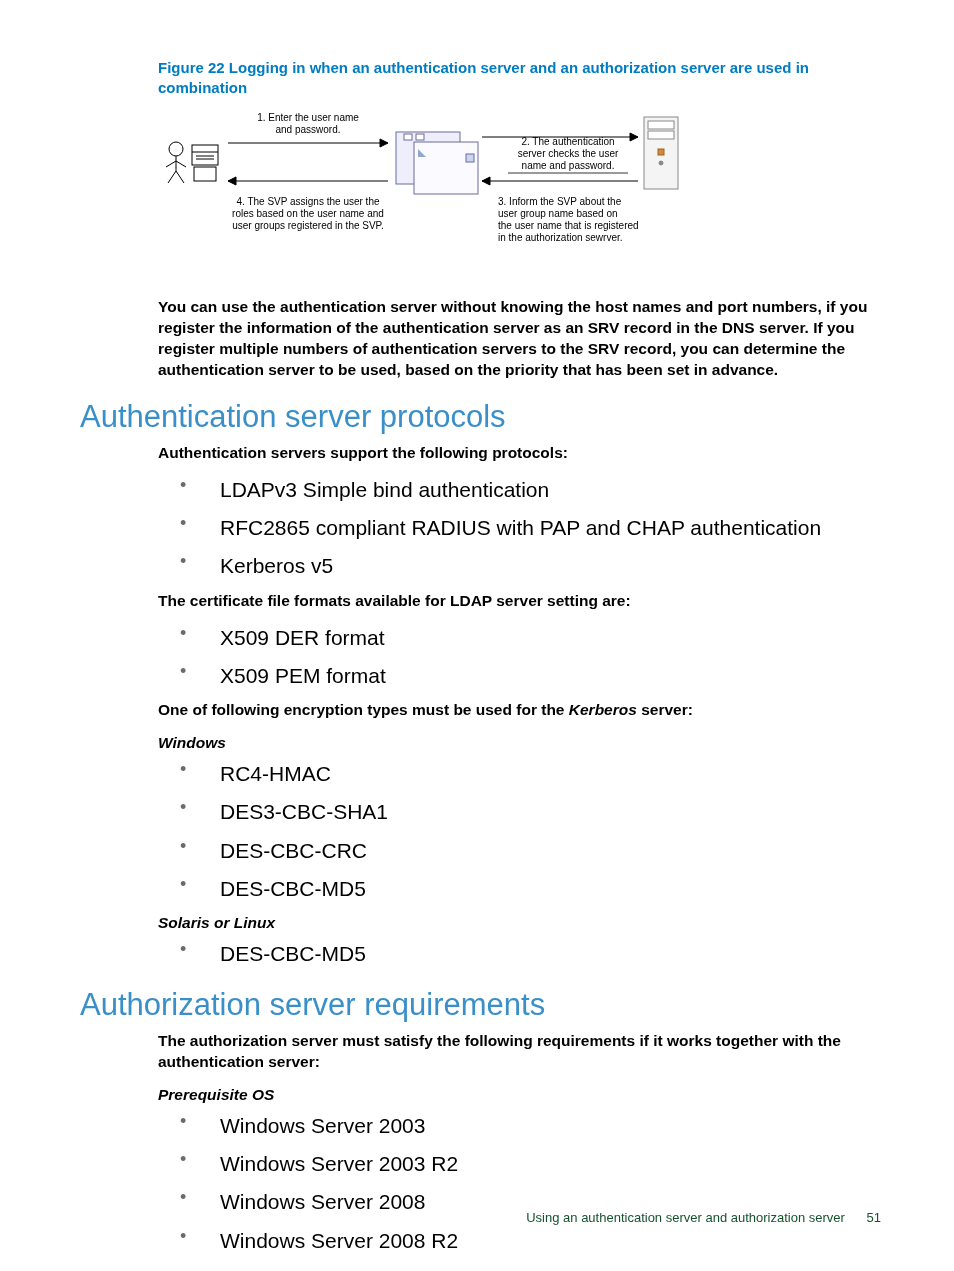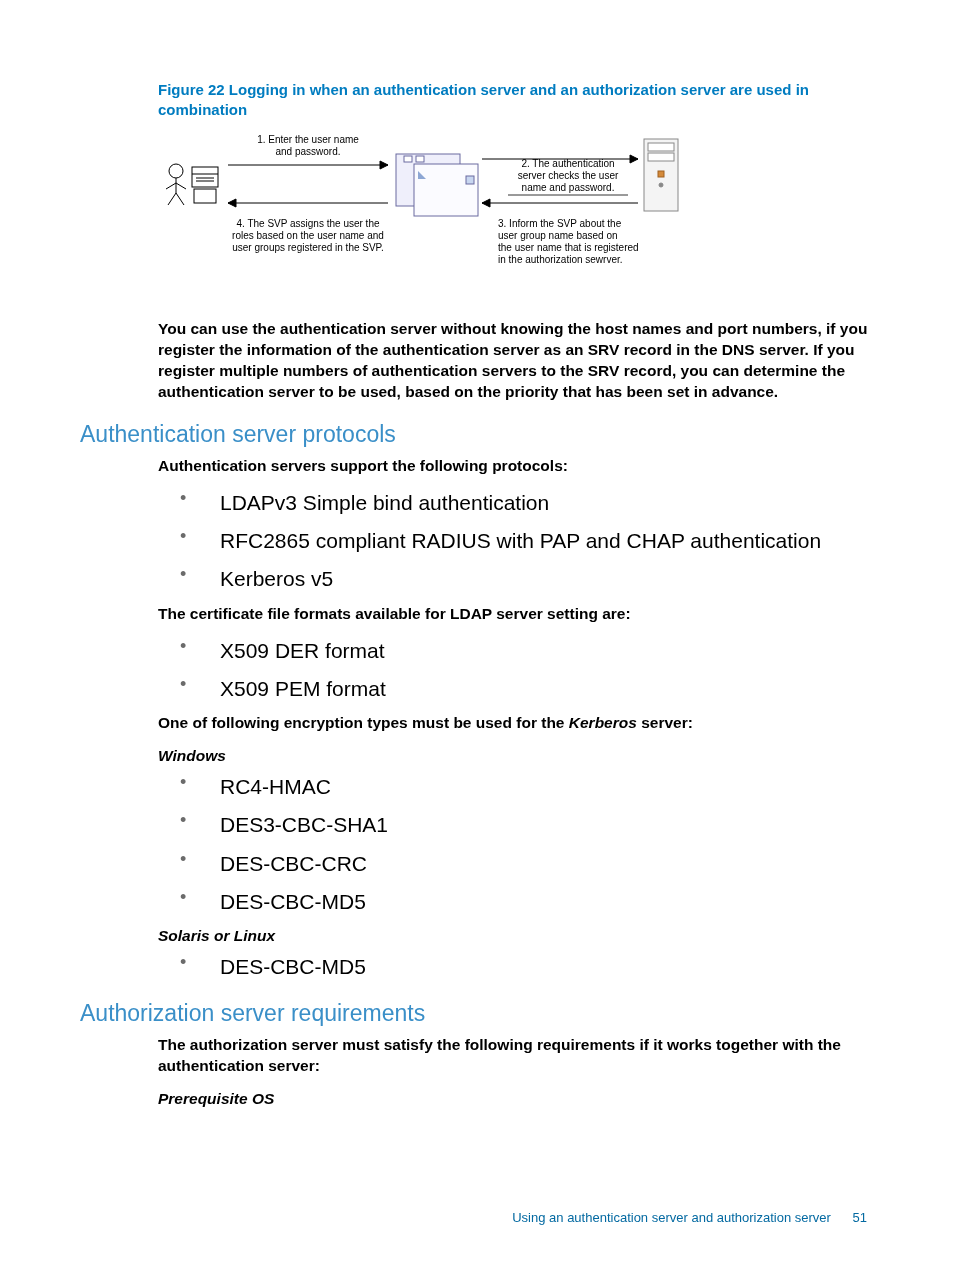--- a/index.html
+++ b/index.html
@@ -9,21 +9,21 @@
     background: #fff;
     font-family: Arial, Helvetica, sans-serif;
     color: #000;
     width: 954px;
   }
   .page {
     width: 954px;
     height: 1271px;
     position: relative;
     box-sizing: border-box;
-    padding: 80px 80px 50px 80px;
+    padding: 58px 80px 50px 80px;
   }
   .figure-caption {
     color: #007cc0;
     font-weight: bold;
     font-size: 15px;
     line-height: 1.3;
     margin-left: 78px;
     margin-right: 0;
     margin-bottom: 12px;
   }
@@ -38,21 +38,21 @@
     font-size: 15.5px;
     line-height: 1.35;
     margin-left: 78px;
     margin-top: 8px;
     margin-bottom: 12px;
     font-weight: bold;
   }
   h2.section {
     color: #3a8fc8;
     font-weight: normal;
-    font-size: 23px;
+    font-size: 31px;
     margin: 18px 0 8px 0;
   }
   ul.bullets {
     list-style: none;
     padding: 0;
     margin: 6px 0 8px 78px;
   }
   ul.bullets li {
     position: relative;
     padding-left: 62px;
@@ -68,23 +68,23 @@
     color: #6b6b6b;
     font-size: 18px;
     line-height: 1;
   }
   .italic {
     font-style: italic;
   }
   .footer {
     position: absolute;
     bottom: 46px;
-    right: 87px;
+    right: 73px;
     font-size: 13px;
-    color: #0369a1;
+    color: #14532d;
   }
   .footer .pn {
     margin-left: 18px;
   }
 </style>
 </head>
 <body>
 
 <div class="page">
 
@@ -190,19 +190,25 @@
   <ul class="bullets">
     <li>DES-CBC-MD5</li>
   </ul>
 
   <h2 class="section">Authorization server requirements</h2>
 
   <p class="body-text">The authorization server must satisfy the following requirements if it works together with the authentication server:</p>
 
   <p class="body-text italic" style="margin-bottom:6px;">Prerequisite OS</p>
 
+  <ul class="bullets">
+    <li>Windows Server 2003</li>
+    <li>Windows Server 2003 R2</li>
+    <li>Windows Server 2008</li>
+    <li>Windows Server 2008 R2</li>
+  </ul>
 
   <div class="footer">
     <span>Using an authentication server and authorization server</span>
     <span class="pn">51</span>
   </div>
 
 </div>
 
 </body></html>

